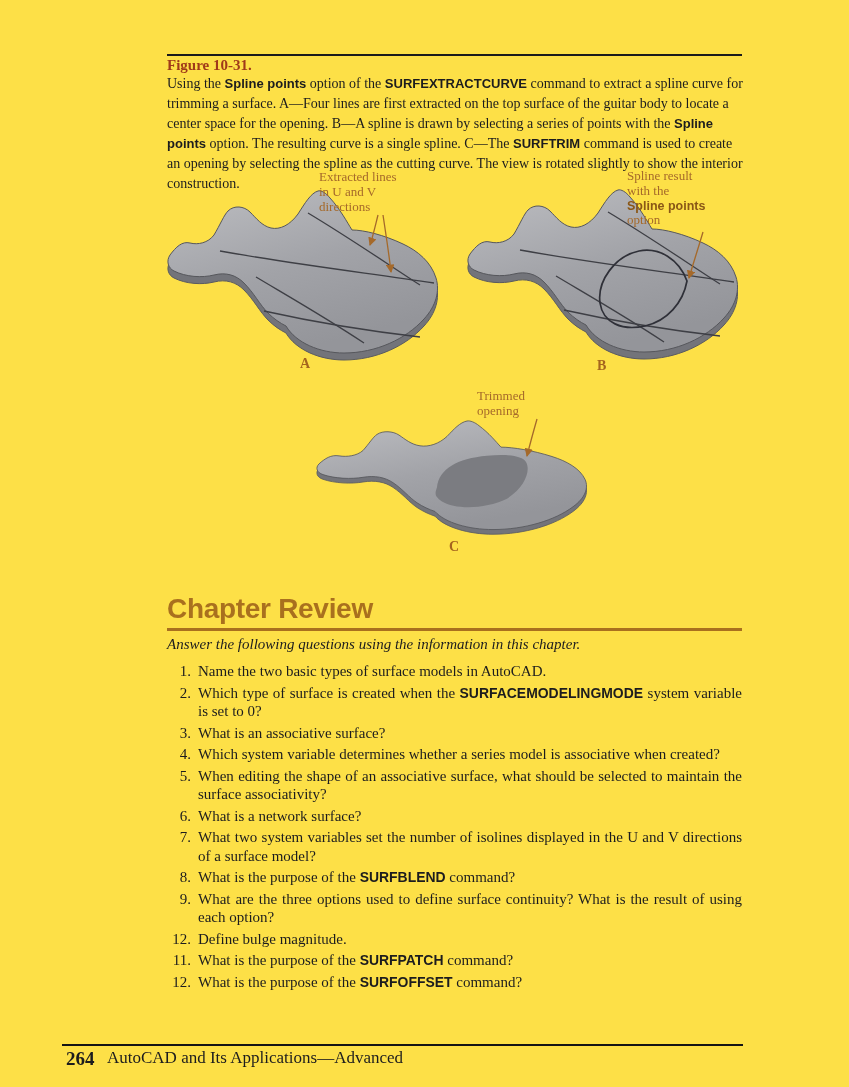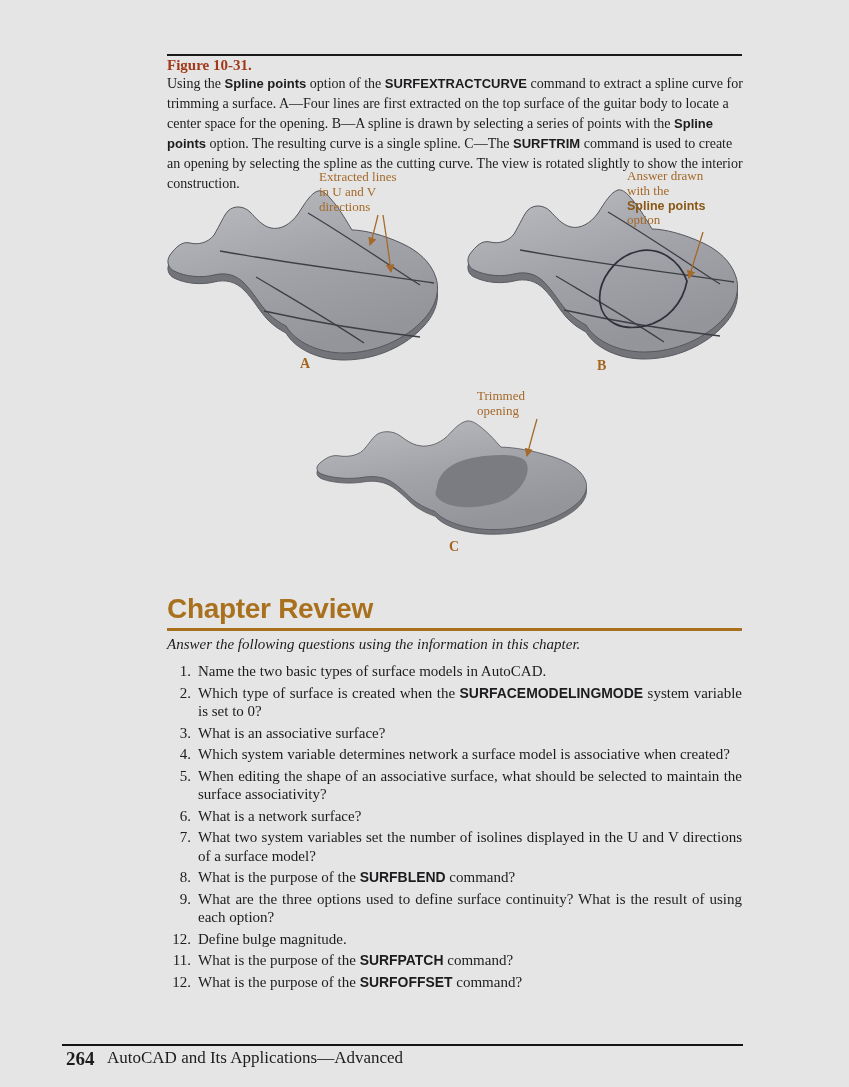--- a/index.html
+++ b/index.html
@@ -1,17 +1,17 @@
 <!DOCTYPE html>
 <html><head>
 <meta charset="utf-8">
 <style>
   html,body { margin:0; padding:0; background:#ffffff; }
   .page {
-    position:relative; width:849px; height:1087px; background:#e5e5e5;
+    position:relative; width:849px; height:1087px; background:#fde047;
     font-family:"Liberation Serif", serif; color:#1c1c1e; overflow:hidden;
   }
   .abs { position:absolute; }
   .top-rule { left:167px; top:54px; width:575px; height:2px; background:#1a1a1a; }
   .fig-title { left:167px; top:57px; width:575px; font-weight:bold; font-size:15px; color:#a03a1a; }
   .fig-caption { left:167px; top:74px; width:577px; font-size:14px; line-height:20px; }
   .seg-b { font-family:"Liberation Sans", sans-serif; font-weight:bold; font-size:0.93em; }
   .seg-i { }
 
   .figure-area { left:167px; top:165px; width:575px; height:400px; }
@@ -115,21 +115,21 @@
       </g>
     </svg>
 
     <div class="ann" style="left:152px; top:5px; width:140px;">
       <div>Extracted lines</div>
       <div>in U and V</div>
       <div>directions</div>
     </div>
 
     <div class="ann" style="left:460px; top:4px; width:140px;">
-      <div>Answer drawn</div>
+      <div>Spline result</div>
       <div>with the</div>
       <div class="ann-bold">Spline points</div>
       <div>option</div>
     </div>
 
     <div class="ann" style="left:310px; top:224px; width:120px;">
       <div>Trimmed</div>
       <div>opening</div>
     </div>
 
@@ -154,21 +154,21 @@
         <span class="q-text"><span>Which type of surface is created when the </span><span class="seg-b">SURFACEMODELINGMODE</span><span> system variable is set to 0?</span></span>
       </div>
 
       <div class="q-item">
         <span class="q-num">3.</span>
         <span class="q-text"><span>What is an </span><span class="seg-i">associative surface</span><span>?</span></span>
       </div>
 
       <div class="q-item">
         <span class="q-num">4.</span>
-        <span class="q-text"><span>Which system variable determines network a surface model is associative when created?</span></span>
+        <span class="q-text"><span>Which system variable determines whether a series model is associative when created?</span></span>
       </div>
 
       <div class="q-item">
         <span class="q-num">5.</span>
         <span class="q-text"><span>When editing the shape of an associative surface, what should be selected to maintain the surface associativity?</span></span>
       </div>
 
       <div class="q-item">
         <span class="q-num">6.</span>
         <span class="q-text"><span>What is a </span><span class="seg-i">network surface</span><span>?</span></span>

